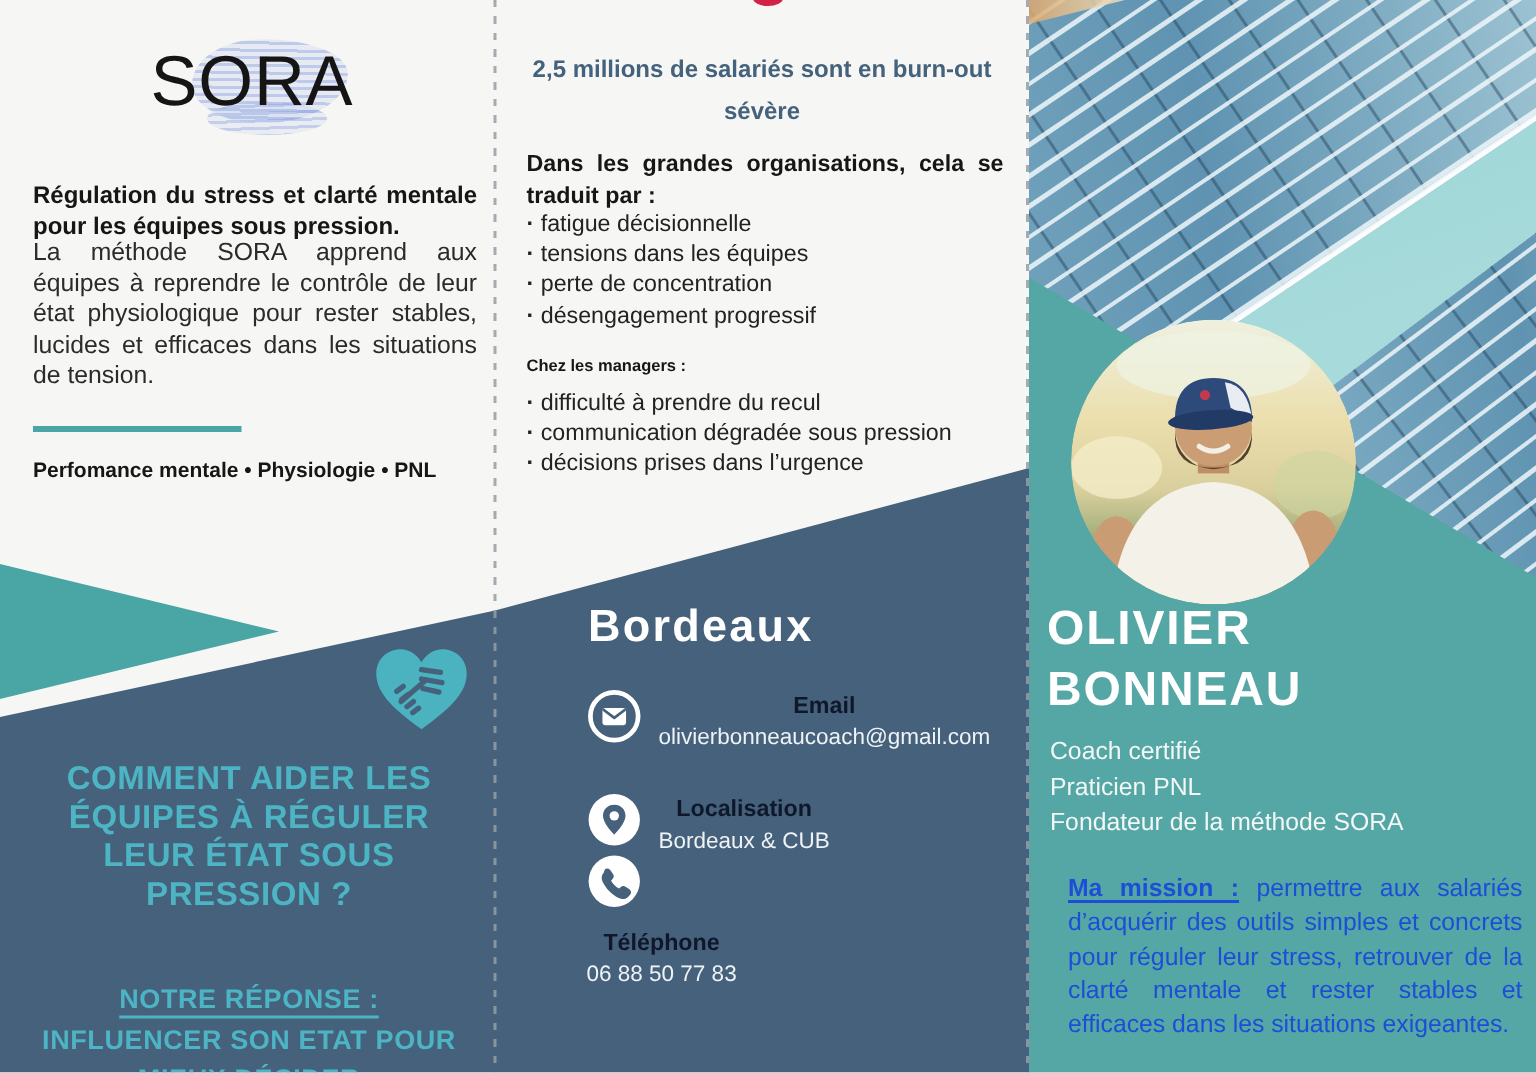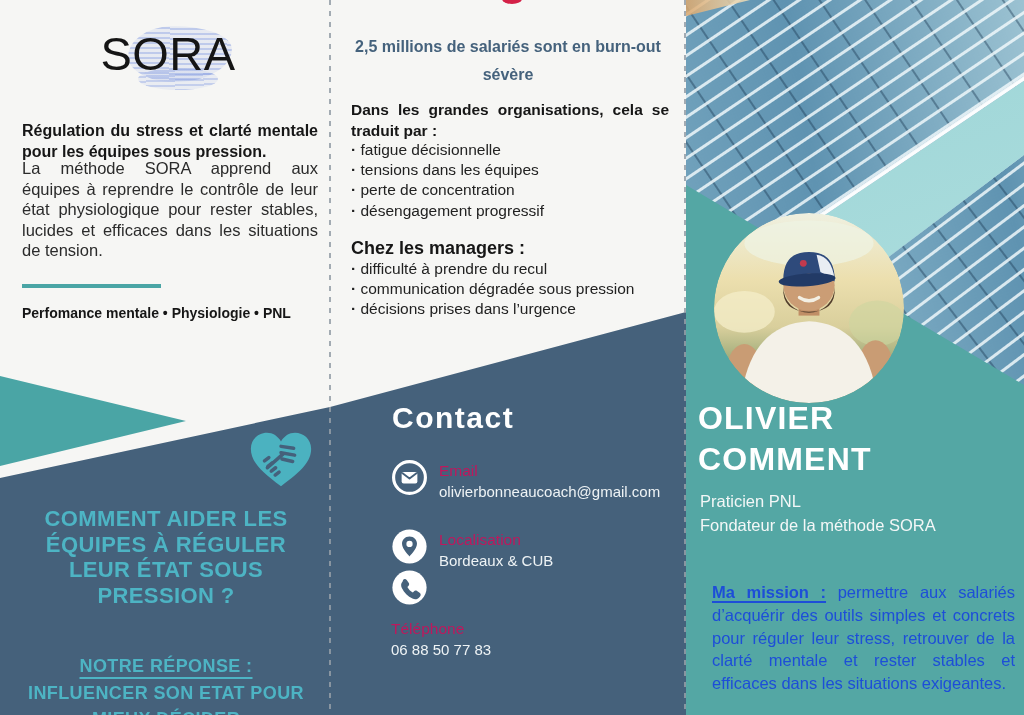--- a/index.html
+++ b/index.html
@@ -70,30 +70,30 @@
     font-size:16px; font-weight:700; line-height:28px; color:#45627c;
   }
   .orgs-intro {
     left:351px; top:100px; width:318px; font-size:15.5px; font-weight:700;
     line-height:20.5px; text-align:justify; text-align-last:left; color:#161616;
   }
   .blist { list-style:none; }
   .blist li { font-size:15.5px; line-height:20.2px; color:#222; }
   .blist li::before { content:"· "; font-weight:700; }
   .list1 { left:351px; top:140px; width:320px; }
-  .managers-label { left:351px; top:238px; width:320px; font-size:18px; font-weight:700; color:#161616; }
+  .managers-label { left:351px; top:238px; width:320px; font-size:11px; font-weight:700; color:#161616; }
   .list2 { left:351px; top:259px; width:330px; }
   .contact-title {
     left:392px; top:401px; z-index:7; color:#fff;
     font-size:30px; font-weight:700; letter-spacing:1.5px;
   }
   .contact-row { position:absolute; left:391px; z-index:7; display:flex; gap:11px; align-items:flex-start; }
   .row-email { top:459px; } .row-loc { top:528px; } .row-tel { top:569px;flex-direction:column; }
   .c-icon { width:37px; height:37px; flex:0 0 auto; }
-  .c-label { font-size:15.5px; font-weight:400; color:#be185d; margin-top:3px; }
+  .c-label { font-size:15.5px; font-weight:700; color:#0f172a; margin-top:3px;text-align:center; }
   .c-value { font-size:15px; color:#eef3f5; margin-top:3px; }
   
   .right-panel { left:686px; top:0; width:338px; height:715px; overflow:hidden; z-index:10; }
   .sky { position:absolute; inset:0; background:linear-gradient(160deg, #9bd3d6 0%, #a9dcdc 45%, #c9ebe8 100%); }
   .bldg { position:absolute;
     background:
       repeating-linear-gradient(0deg, rgba(238,247,250,.85) 0 3px, rgba(238,247,250,0) 3px 17px),
       repeating-linear-gradient(90deg, rgba(23,52,78,.4) 0 2px, rgba(0,0,0,0) 2px 38px),
       linear-gradient(115deg, #8ab6cb 0%, #5f93b1 55%, #a3c8d6 100%);
   }
@@ -175,21 +175,21 @@
   </ul>
 
   <div class="abs managers-label">Chez les managers :</div>
 
   <ul class="abs blist list2">
     <li>difficulté à prendre du recul</li>
     <li>communication dégradée sous pression</li>
     <li>décisions prises dans l’urgence</li>
   </ul>
 
-  <div class="abs contact-title">Contact</div>
+  <div class="abs contact-title">Bordeaux</div>
 
   <div class="contact-row row-email">
     <svg class="c-icon" viewBox="0 0 40 40">
       <circle cx="20" cy="20" r="17.2" fill="none" stroke="#fff" stroke-width="3.4"></circle>
       <rect x="11.5" y="14" width="17" height="12.5" rx="2.2" fill="#fff"></rect>
       <path d="M12.5,15.5 L20,21.2 L27.5,15.5" stroke="#45617b" stroke-width="2" fill="none" stroke-linecap="round" stroke-linejoin="round"></path>
     </svg>
     <div>
       <div class="c-label">Email</div>
       <div class="c-value">olivierbonneaucoach@gmail.com</div>
@@ -255,24 +255,25 @@
           <path d="M36.5,36 Q36,20.5 50,20.5 Q64,20.5 63.5,36 Q50,28 36.5,36 Z" fill="#2e4a7b"></path>
           <path d="M54,22 Q62,23 63.5,35 L56,31 Z" fill="#e9edf3"></path>
           <ellipse cx="49" cy="35.2" rx="15" ry="3.4" fill="#223a66" transform="rotate(-4 49 35.2)"></ellipse>
           <circle cx="47" cy="26.5" r="1.8" fill="#c23a4e"></circle>
         </g>
       </svg>
     </div>
 
     <div class="name-block">
       <div>OLIVIER</div>
-      <div>COMMENT</div>
+      <div>BONNEAU</div>
     </div>
 
     <div class="titles">
+      <div>Coach certifié</div>
       <div>Praticien PNL</div>
       <div>Fondateur de la méthode SORA</div>
     </div>
 
     <div class="mission">
       <span class="u">Ma mission :</span>
       <span>permettre aux salariés d’acquérir des outils simples et concrets pour réguler leur stress, retrouver de la clarté mentale et rester stables et efficaces dans les situations exigeantes.</span>
     </div>
   </div>
 

